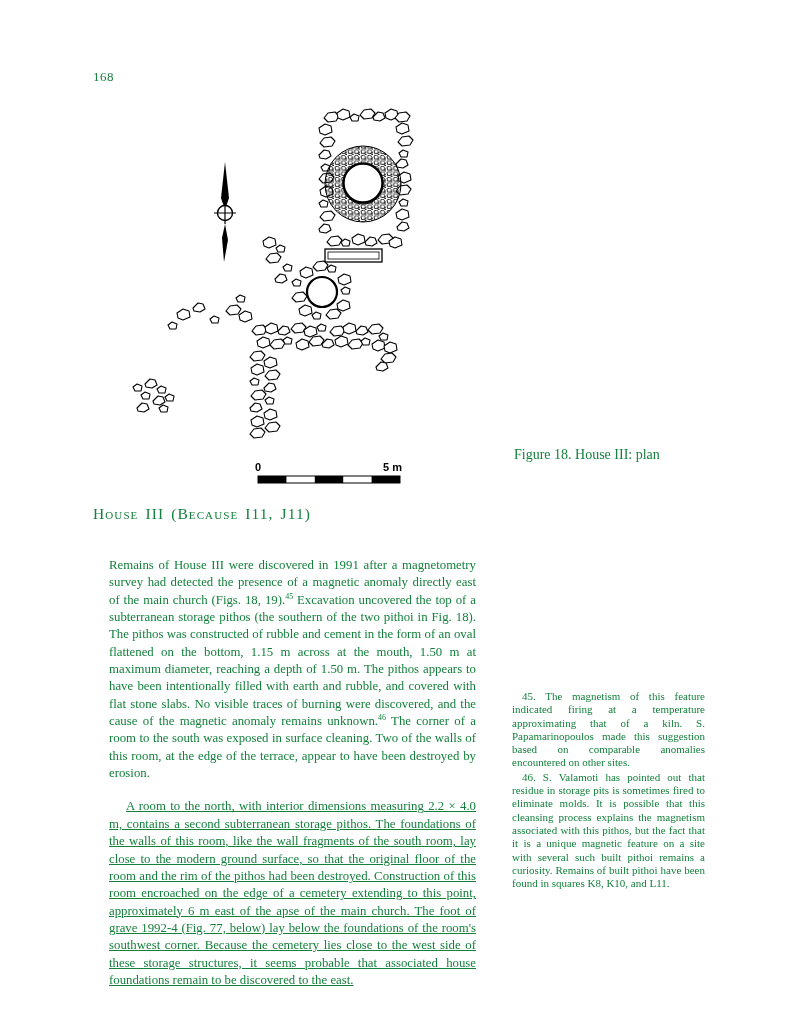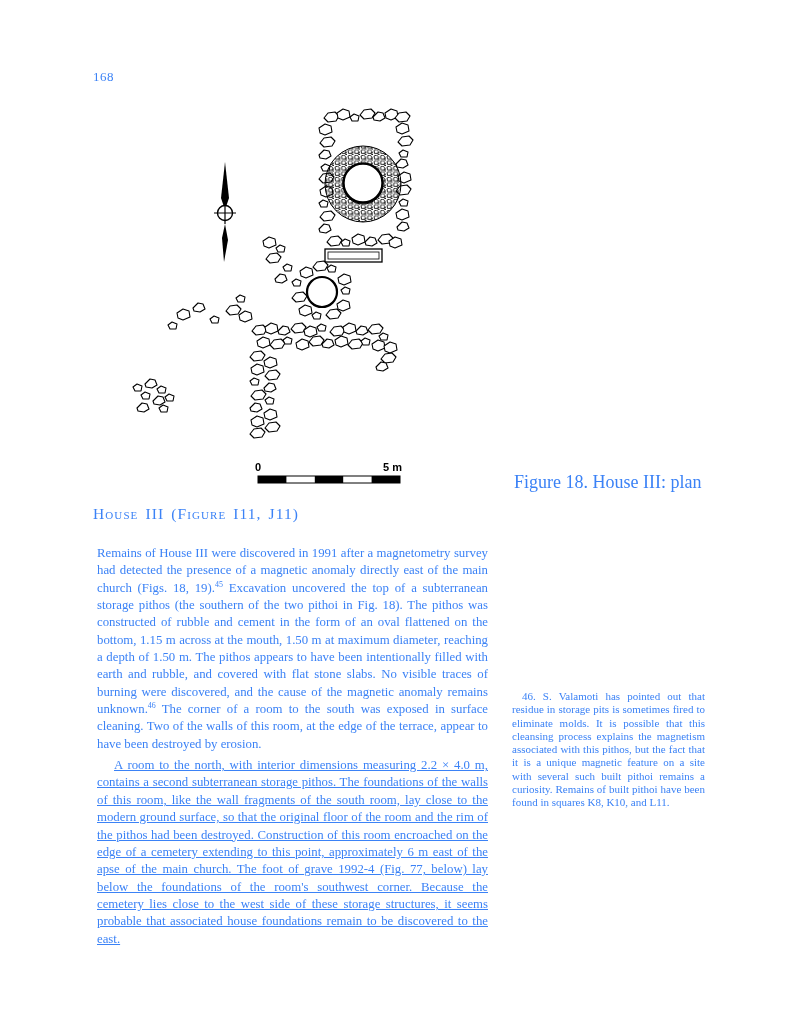--- a/index.html
+++ b/index.html
@@ -1,44 +1,44 @@
 <!DOCTYPE html>
 <html><head>
 <meta charset="utf-8">
 <style>
   html,body { margin:0; padding:0; background:#e8e8e6; }
   .page {
     position:relative; width:792px; height:1024px; margin:0 auto;
-    background:#ffffff; color:#3b82f6;
+    background:#ffffff; color:#15803d;
     font-family:"Liberation Serif", serif;
     overflow:hidden;
   }
   
   .running-header { position:absolute; top:69px; left:93px; width:570px; height:18px; }
   .page-num { position:absolute; left:0; top:0; font-size:13px; letter-spacing:0.5px; }
   .running-title { text-align:center; font-size:11.5px; letter-spacing:2.4px; word-spacing:3px; }
 
   
   .figure-plan { position:absolute; left:100px; top:100px; width:350px; height:395px; }
   .figure-plan .st { fill:#fff; stroke:#000; stroke-width:1.1; stroke-linejoin:round; }
   .figure-plan .scale-label { font-family:"Liberation Sans", sans-serif; font-weight:bold; font-size:11px; fill:#000; }
-  .figure-caption { position:absolute; left:514px; top:472px; font-size:18px; }
+  .figure-caption { position:absolute; left:514px; top:447px; font-size:14px; }
 
   
   .section-heading {
     position:absolute; left:93px; top:505px;
     font-size:15.5px; font-variant:small-caps; letter-spacing:1.1px; word-spacing:2px;
   }
 
   
   .body-text {
     position:absolute; left:93px; top:541px; width:399px;
     font-size:12.8px; line-height:17.35px; text-align:justify;
   }
-  .body-text p { margin:4px; }
+  .body-text p { margin:16px; }
   .body-text p + p { text-indent:17px;text-decoration:underline; }
   sup.fn { font-size:0.62em; vertical-align:super; line-height:0; }
 
   
   .margin-notes {
     position:absolute; left:512px; top:690px; width:193px;
     font-size:11px; line-height:13.3px; text-align:justify;
   }
   .margin-notes p { margin:0 0 1px 0; text-indent:10px; }
 </style>
@@ -202,24 +202,25 @@
       <rect x="158" y="376" width="28.4" height="7" fill="#000"></rect>
       <rect x="214.8" y="376" width="28.4" height="7" fill="#000"></rect>
       <rect x="271.6" y="376" width="28.4" height="7" fill="#000"></rect>
       <text class="scale-label" x="155" y="371">0</text>
       <text class="scale-label" x="283" y="371">5 m</text>
     </g>
   </svg>
 
   <div class="figure-caption">Figure 18. House III: plan</div>
 
-  <div class="section-heading">House III (Figure I11, J11)</div>
+  <div class="section-heading">House III (Because I11, J11)</div>
 
   <div class="body-text">
     <p><span>Remains of House III were discovered in 1991 after a magnetometry survey had detected the presence of a magnetic anomaly directly east of the main church (Figs. 18, 19).</span><sup class="fn">45</sup><span> Excavation uncovered the top of a subterranean storage pithos (the southern of the two pithoi in Fig. 18). The pithos was constructed of rubble and cement in the form of an oval flattened on the bottom, 1.15 m across at the mouth, 1.50 m at maximum diameter, reaching a depth of 1.50 m. The pithos appears to have been intentionally filled with earth and rubble, and covered with flat stone slabs. No visible traces of burning were discovered, and the cause of the magnetic anomaly remains unknown.</span><sup class="fn">46</sup><span> The corner of a room to the south was exposed in surface cleaning. Two of the walls of this room, at the edge of the terrace, appear to have been destroyed by erosion.</span></p>
     <p>A room to the north, with interior dimensions measuring 2.2 × 4.0 m, contains a second subterranean storage pithos. The foundations of the walls of this room, like the wall fragments of the south room, lay close to the modern ground surface, so that the original floor of the room and the rim of the pithos had been destroyed. Construction of this room encroached on the edge of a cemetery extending to this point, approximately 6 m east of the apse of the main church. The foot of grave 1992-4 (Fig. 77, below) lay below the foundations of the room's southwest corner. Because the cemetery lies close to the west side of these storage structures, it seems probable that associated house foundations remain to be discovered to the east.</p>
   </div>
 
   <div class="margin-notes">
+    <p>45. The magnetism of this feature indicated firing at a temperature approximating that of a kiln. S. Papamarinopoulos made this suggestion based on comparable anomalies encountered on other sites.</p>
     <p>46. S. Valamoti has pointed out that residue in storage pits is sometimes fired to eliminate molds. It is possible that this cleansing process explains the magnetism associated with this pithos, but the fact that it is a unique magnetic feature on a site with several such built pithoi remains a curiosity. Remains of built pithoi have been found in squares K8, K10, and L11.</p>
   </div>
 
 </div>
 
 </body></html>

